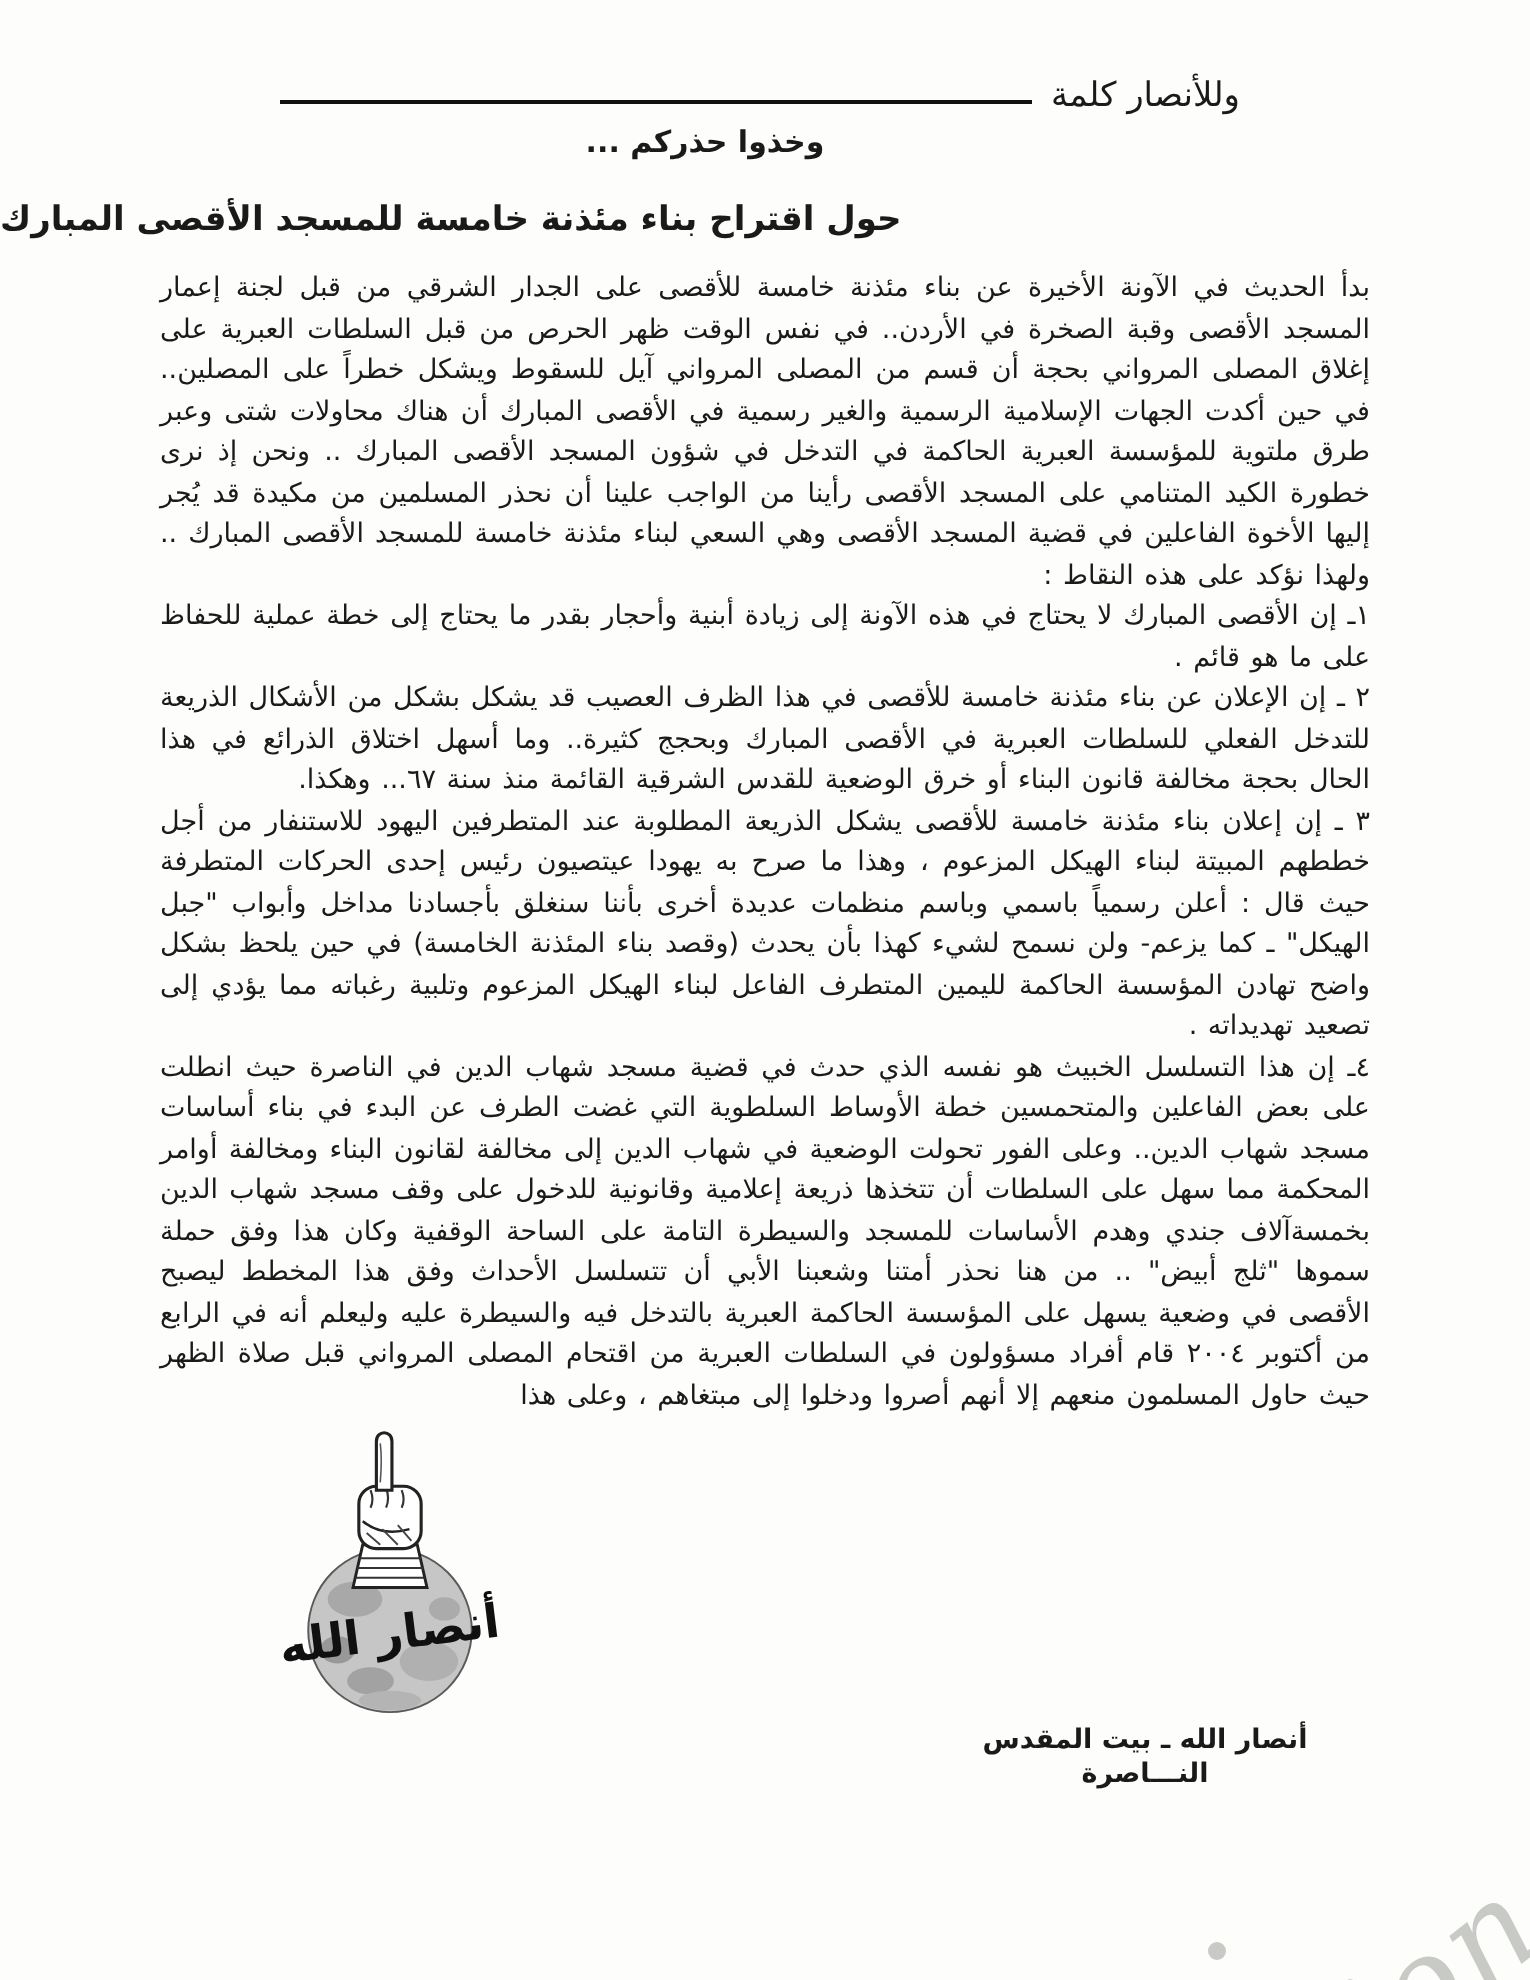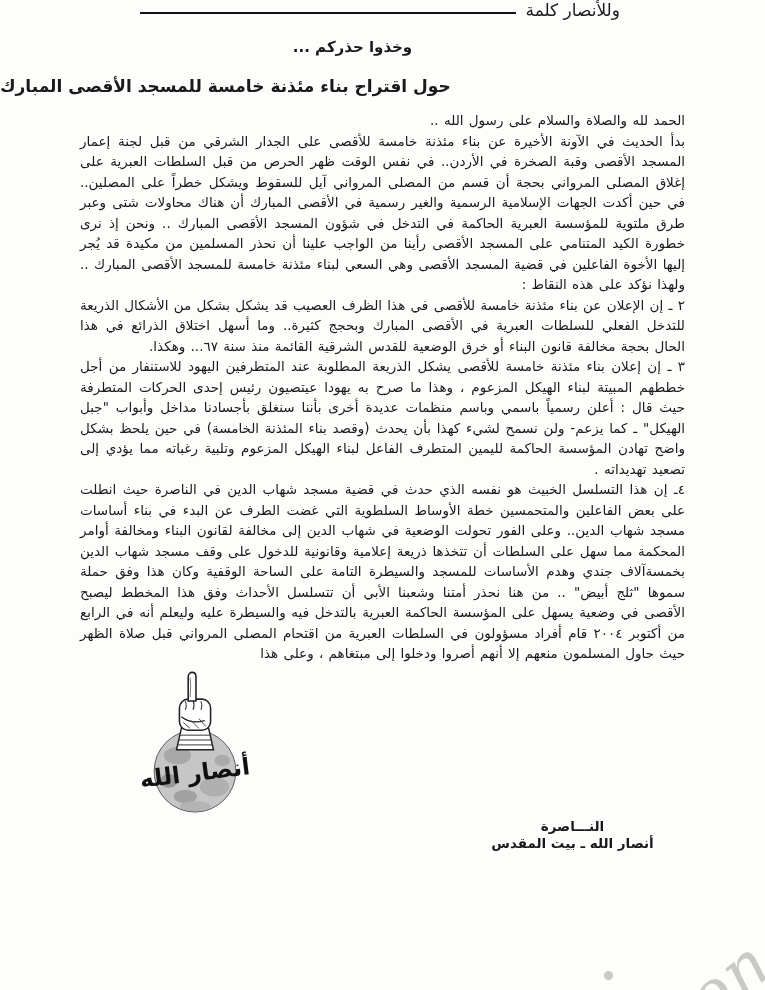--- a/index.html
+++ b/index.html
@@ -5,34 +5,35 @@
   html,body { margin:0; padding:0; background:#e8e8e8; }
   .page {
     position:relative;
     width:765px; height:990px;
     margin:0 auto;
     background:#fdfdfb;
     overflow:hidden;
     font-family:"DejaVu Sans", sans-serif;
     color:#1a1a1a;
     box-sizing:border-box;
+    padding-top:38px;
   }
   
   .header-row {
     direction:rtl;
     display:flex;
     align-items:center;
     gap:10px;
     margin:0 145px 0 140px;
   }
   .header-title { font-size:17px; white-space:nowrap; letter-spacing:0; }
   .header-rule { flex:1; height:2px; background:#111; margin-top:6px; }
   
   .subtitle {
-    margin-top:18px;
+    margin-top:4px;
     text-align:center;
     font-weight:bold;
     font-size:15px;
     direction:rtl;
     padding-right:60px;
   }
   .doc-title {
     margin-top:20px;
     text-align:left;
     font-weight:bold;
@@ -103,22 +104,22 @@
   <div class="header-row">
     <span class="header-title">وللأنصار كلمة</span>
     <div class="header-rule"></div>
   </div>
 
   <div class="subtitle">وخذوا حذركم ...</div>
 
   <div class="doc-title">حول اقتراح بناء مئذنة خامسة للمسجد الأقصى المبارك</div>
 
   <div class="content">
-    <p>الحمد لله والصلاة والسلام على رسول الله ..</p>
     <p>بدأ الحديث في الآونة الأخيرة عن بناء مئذنة خامسة للأقصى على الجدار الشرقي من قبل لجنة إعمار المسجد الأقصى وقبة الصخرة في الأردن.. في نفس الوقت ظهر الحرص من قبل السلطات العبرية على إغلاق المصلى المرواني بحجة أن قسم من المصلى المرواني آيل للسقوط ويشكل خطراً على المصلين.. في حين أكدت الجهات الإسلامية الرسمية والغير رسمية في الأقصى المبارك أن هناك محاولات شتى وعبر طرق ملتوية للمؤسسة العبرية الحاكمة في التدخل في شؤون المسجد الأقصى المبارك .. ونحن إذ نرى خطورة الكيد المتنامي على المسجد الأقصى رأينا من الواجب علينا أن نحذر المسلمين من مكيدة قد يُجر إليها الأخوة الفاعلين في قضية المسجد الأقصى وهي السعي لبناء مئذنة خامسة للمسجد الأقصى المبارك .. ولهذا نؤكد على هذه النقاط :</p>
+    <p>١ـ إن الأقصى المبارك لا يحتاج في هذه الآونة إلى زيادة أبنية وأحجار بقدر ما يحتاج إلى خطة عملية للحفاظ على ما هو قائم .</p>
     <p>٢ ـ إن الإعلان عن بناء مئذنة خامسة للأقصى في هذا الظرف العصيب قد يشكل بشكل من الأشكال الذريعة للتدخل الفعلي للسلطات العبرية في الأقصى المبارك وبحجج كثيرة.. وما أسهل اختلاق الذرائع في هذا الحال بحجة مخالفة قانون البناء أو خرق الوضعية للقدس الشرقية القائمة منذ سنة ٦٧... وهكذا.</p>
     <p>٣ ـ إن إعلان بناء مئذنة خامسة للأقصى يشكل الذريعة المطلوبة عند المتطرفين اليهود للاستنفار من أجل خططهم المبيتة لبناء الهيكل المزعوم ، وهذا ما صرح به يهودا عيتصيون رئيس إحدى الحركات المتطرفة حيث قال : أعلن رسمياً باسمي وباسم منظمات عديدة أخرى بأننا سنغلق بأجسادنا مداخل وأبواب "جبل الهيكل" ـ كما يزعم- ولن نسمح لشيء كهذا بأن يحدث (وقصد بناء المئذنة الخامسة) في حين يلحظ بشكل واضح تهادن المؤسسة الحاكمة لليمين المتطرف الفاعل لبناء الهيكل المزعوم وتلبية رغباته مما يؤدي إلى تصعيد تهديداته .</p>
     <p>٤ـ إن هذا التسلسل الخبيث هو نفسه الذي حدث في قضية مسجد شهاب الدين في الناصرة حيث انطلت على بعض الفاعلين والمتحمسين خطة الأوساط السلطوية التي غضت الطرف عن البدء في بناء أساسات مسجد شهاب الدين.. وعلى الفور تحولت الوضعية في شهاب الدين إلى مخالفة لقانون البناء ومخالفة أوامر المحكمة مما سهل على السلطات أن تتخذها ذريعة إعلامية وقانونية للدخول على وقف مسجد شهاب الدين بخمسةآلاف جندي وهدم الأساسات للمسجد والسيطرة التامة على الساحة الوقفية وكان هذا وفق حملة سموها "ثلج أبيض" .. من هنا نحذر أمتنا وشعبنا الأبي أن تتسلسل الأحداث وفق هذا المخطط ليصبح الأقصى في وضعية يسهل على المؤسسة الحاكمة العبرية بالتدخل فيه والسيطرة عليه وليعلم أنه في الرابع من أكتوبر ٢٠٠٤ قام أفراد مسؤولون في السلطات العبرية من اقتحام المصلى المرواني قبل صلاة الظهر حيث حاول المسلمون منعهم إلا أنهم أصروا ودخلوا إلى مبتغاهم ، وعلى هذا</p>
 
     <div class="logo-float">
       <svg width="118" height="146" viewBox="0 0 120 150">
 
         <circle cx="60" cy="106" r="42" fill="#c6c6c6" stroke="#5a5a5a" stroke-width="1"></circle>
         <ellipse cx="42" cy="90" rx="14" ry="9" fill="#a8a8a8"></ellipse>
         <ellipse cx="80" cy="122" rx="15" ry="10" fill="#b0b0b0"></ellipse>
@@ -138,21 +139,21 @@
         <path d="M46,50 q10,8 24,4" stroke="#222" stroke-width="1.3" fill="none"></path>
         <path d="M48,56 l7,6 M56,54 l8,8 M64,52 l7,8" stroke="#444" stroke-width="1" fill="none"></path>
 
         <path d="M53,9 C53,3 61,3 61,9 L61,34 L53,34 Z" fill="#ffffff" stroke="#222" stroke-width="1.6"></path>
         <path d="M55,10 q1,8 0,20" stroke="#555" stroke-width="0.8" fill="none"></path>
       </svg>
     </div>
 
 
     <div class="signature">
+      <div>أنصار الله ـ بيت المقدس</div>
       <div>النـــاصرة</div>
-      <div>أنصار الله ـ بيت المقدس</div>
     </div>
   </div>
 
   <div class="watermark">ion</div>
   <div class="watermark-dot"></div>
 
 </div>
 
 </body></html>

